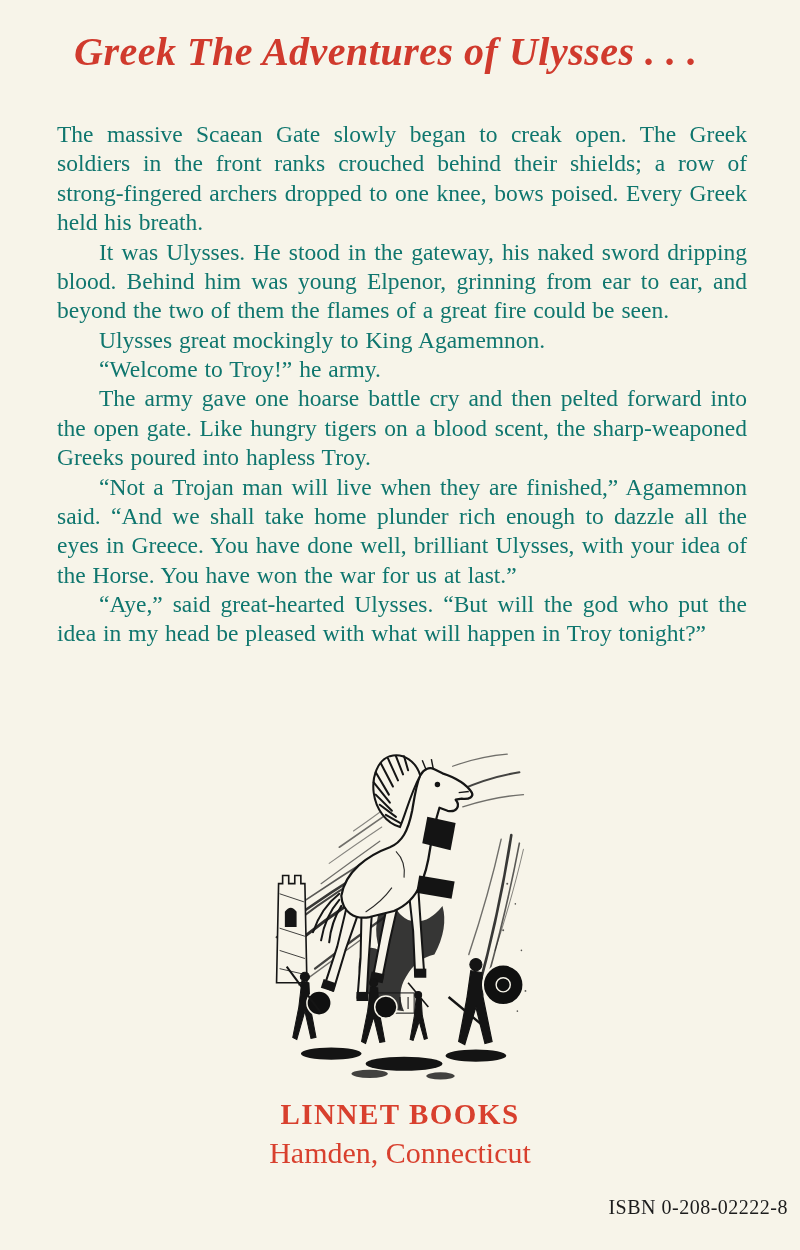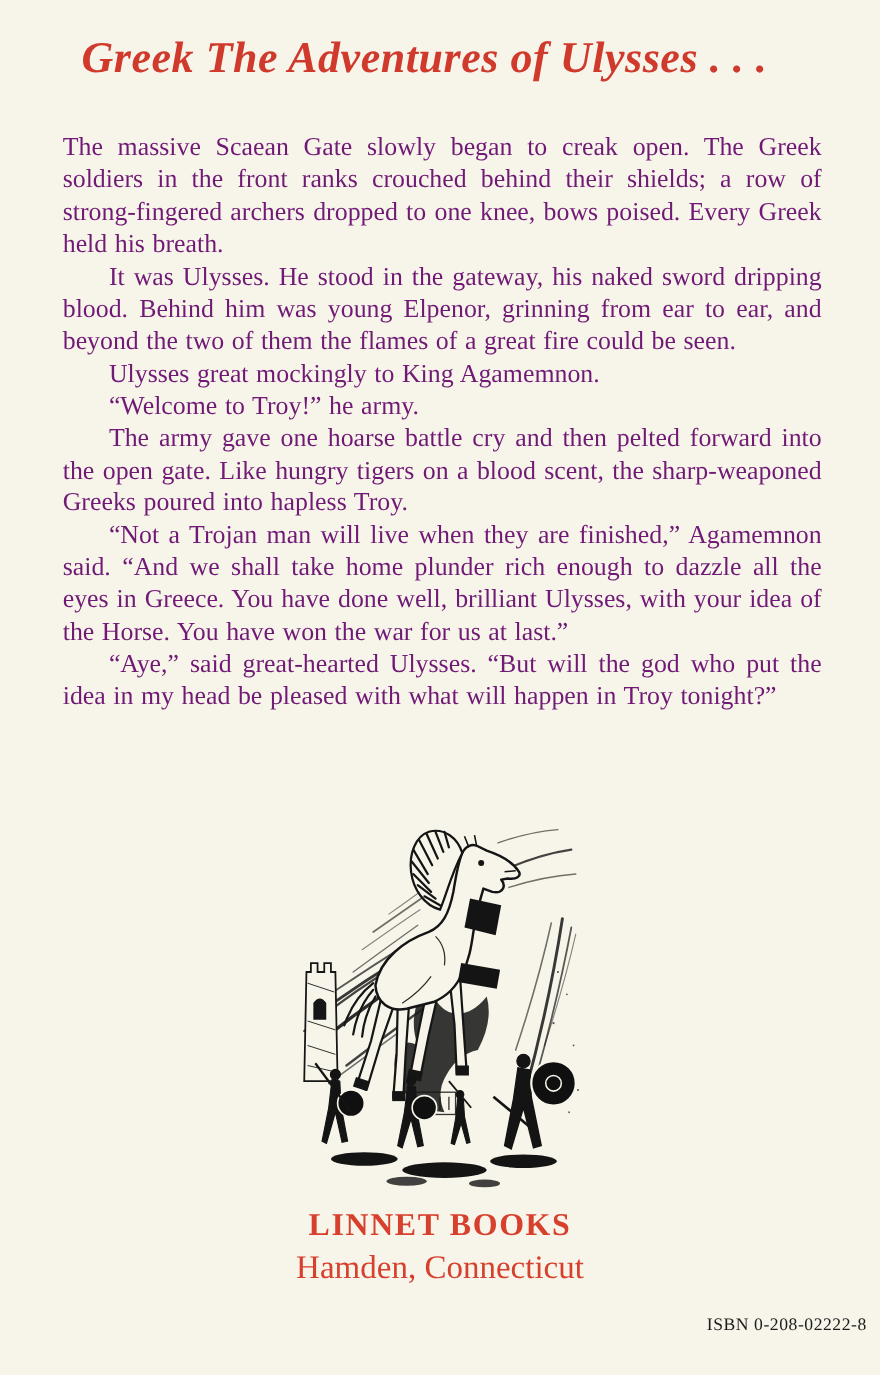--- a/index.html
+++ b/index.html
@@ -30,21 +30,21 @@
     white-space: nowrap;
   }
   .excerpt {
     position: absolute;
     left: 57px;
     top: 120px;
     width: 690px;
     font-size: 23.5px;
     line-height: 1.25;
     text-align: justify;
-    color: #701a75;
+    color: #0f766e;
   }
   .excerpt p {
     margin: 0;
     text-indent: 42px;
     word-spacing: 1px;
   }
   .excerpt p.no-indent { text-indent: 0; }
   .illustration {
     position: absolute;
     left: 266px;
@@ -69,21 +69,21 @@
   }
   .publisher-location {
     margin: 5px 0 16px 0;
     font-size: 30px;
     color: #d8402e;
   }
   .isbn {
     position: absolute;
     right: 12px;
     top: 1196px;
-    font-size: 16px;
+    font-size: 20px;
     color: #1c1c1c;
     letter-spacing: 0.5px;
   }
 </style>
 </head>
 <body>
 
 <div class="page">
 
   <h1 class="heading">Greek The Adventures of Ulysses . . .</h1>

